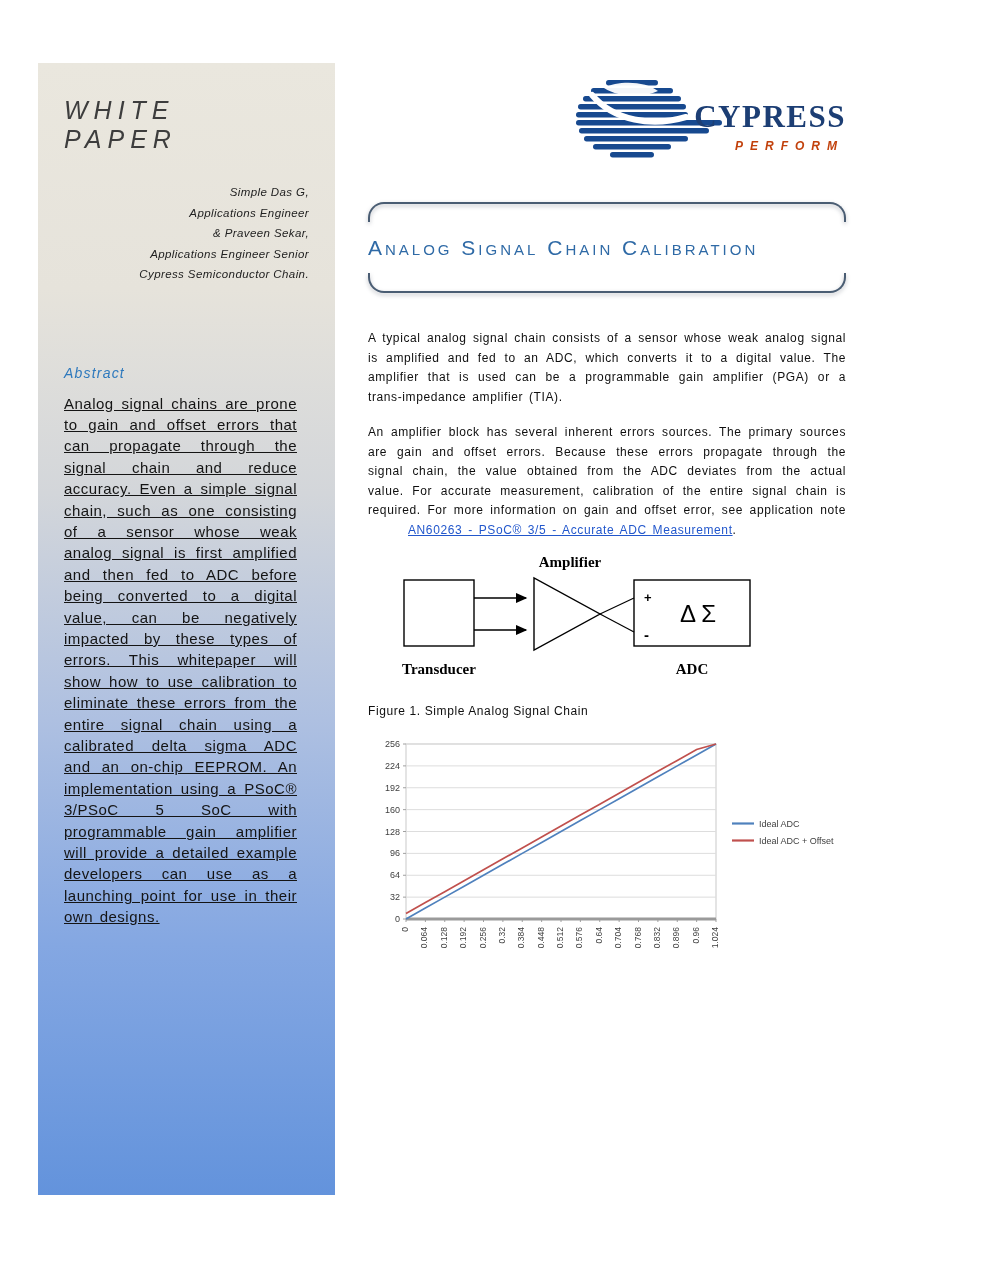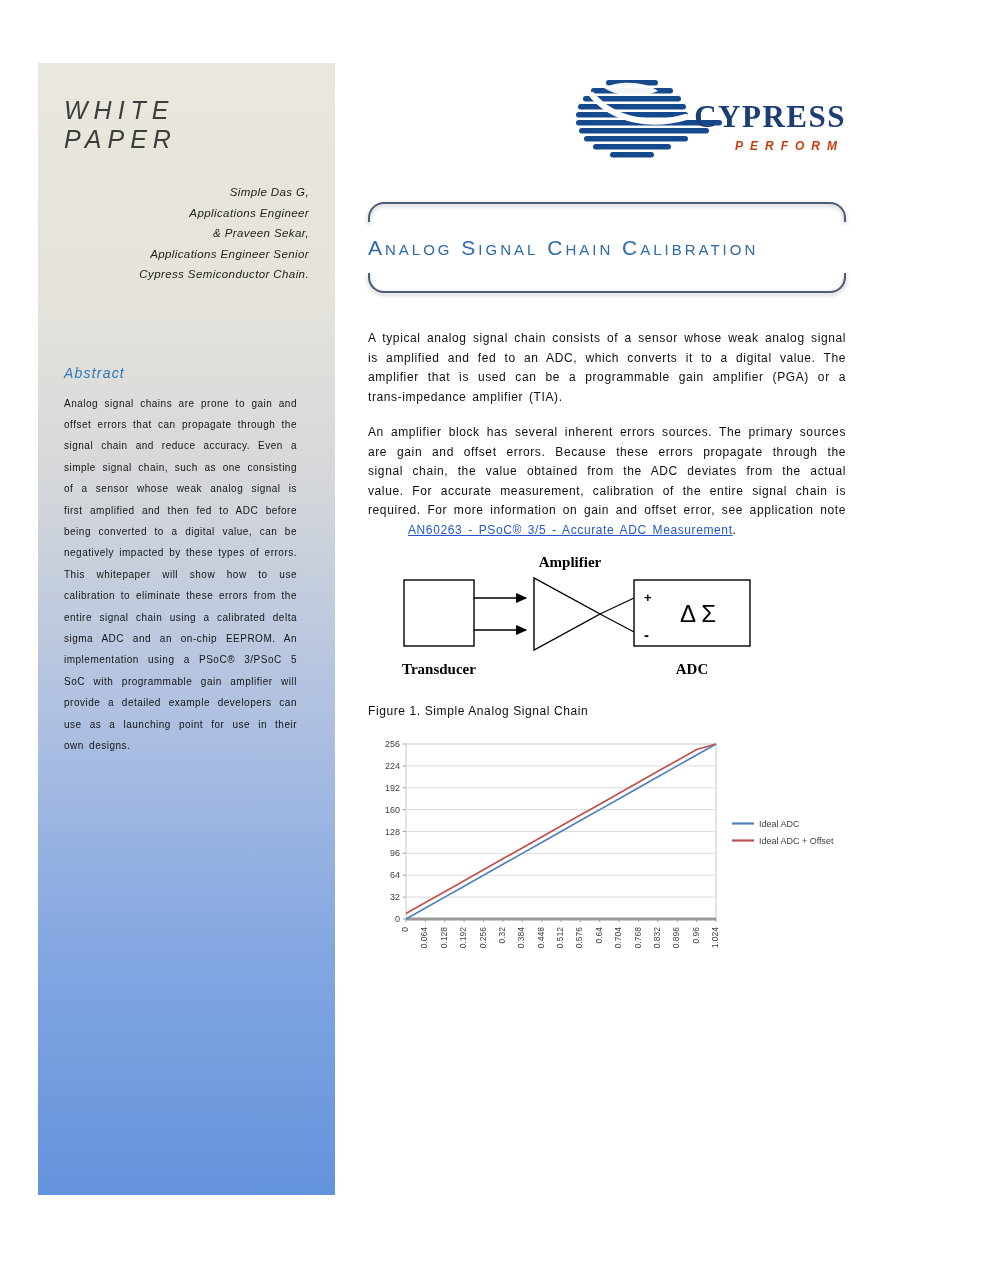--- a/index.html
+++ b/index.html
@@ -45,26 +45,27 @@
   .abstract-heading {
     margin: 80px 0 0 0;
     font-size: 14px;
     font-weight: 400;
     font-style: italic;
     letter-spacing: 1.2px;
     color: #2e79bd;
   }
   .abstract-text {
     margin: 12px 12px 0 0;
-    font-size: 10px;
+    font-size: 15px;
     line-height: 21.4px;
     text-align: justify;
     letter-spacing: 0.5px;
     word-spacing: 2px;
     color: #141414;
+    text-decoration: underline;
   }
 
   
   .content {
     position: absolute;
     left: 368px; top: 60px;
     width: 478px;
   }
 
   

